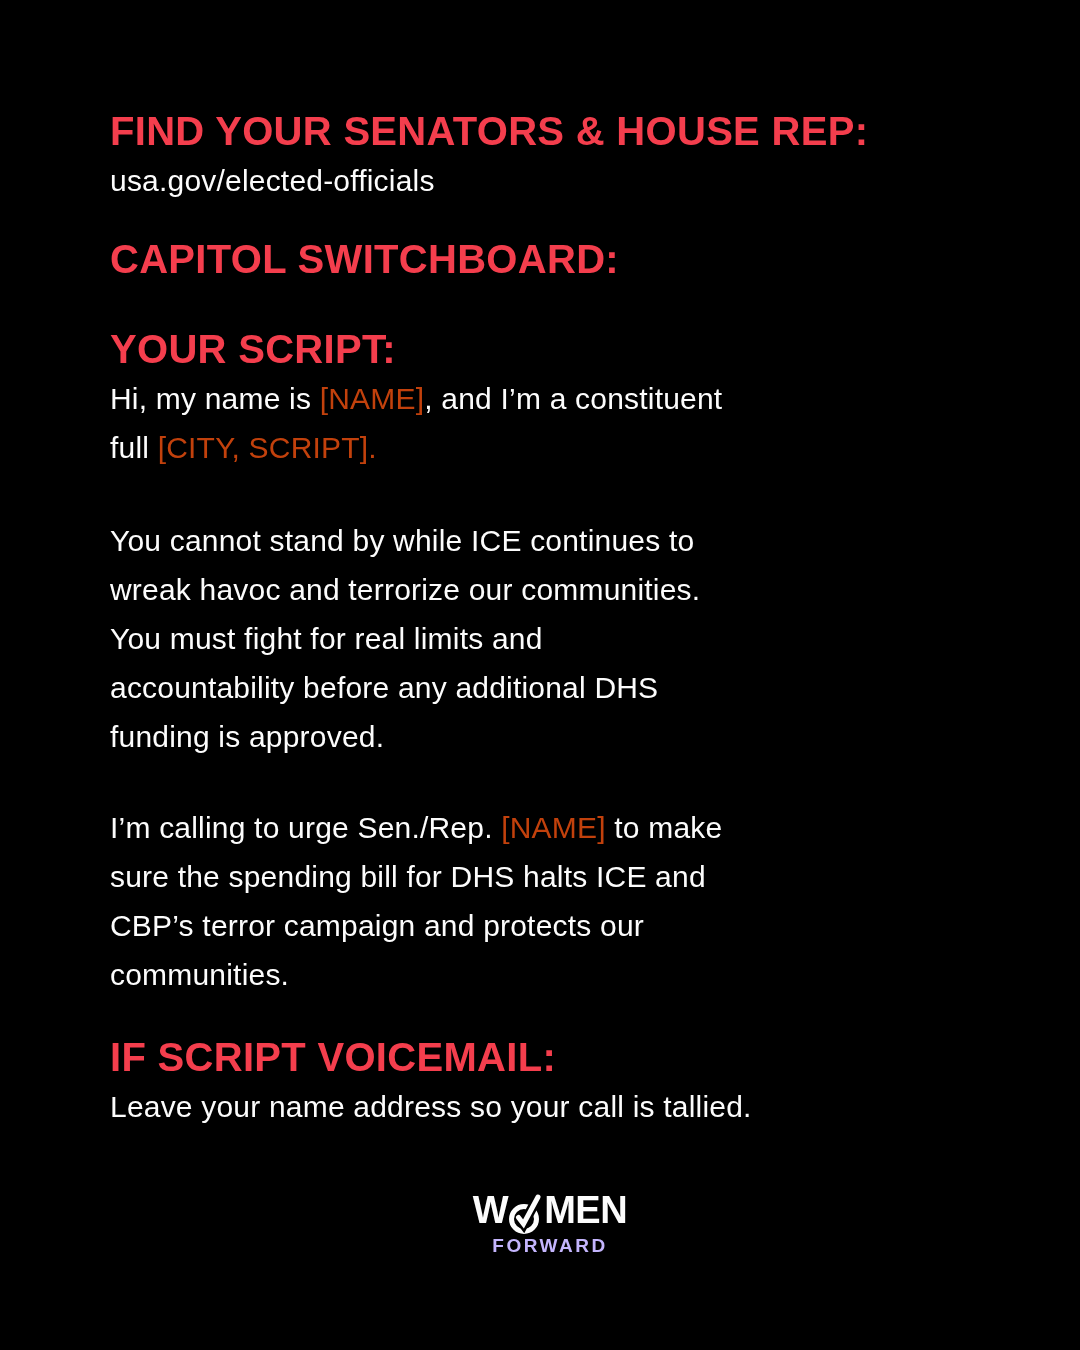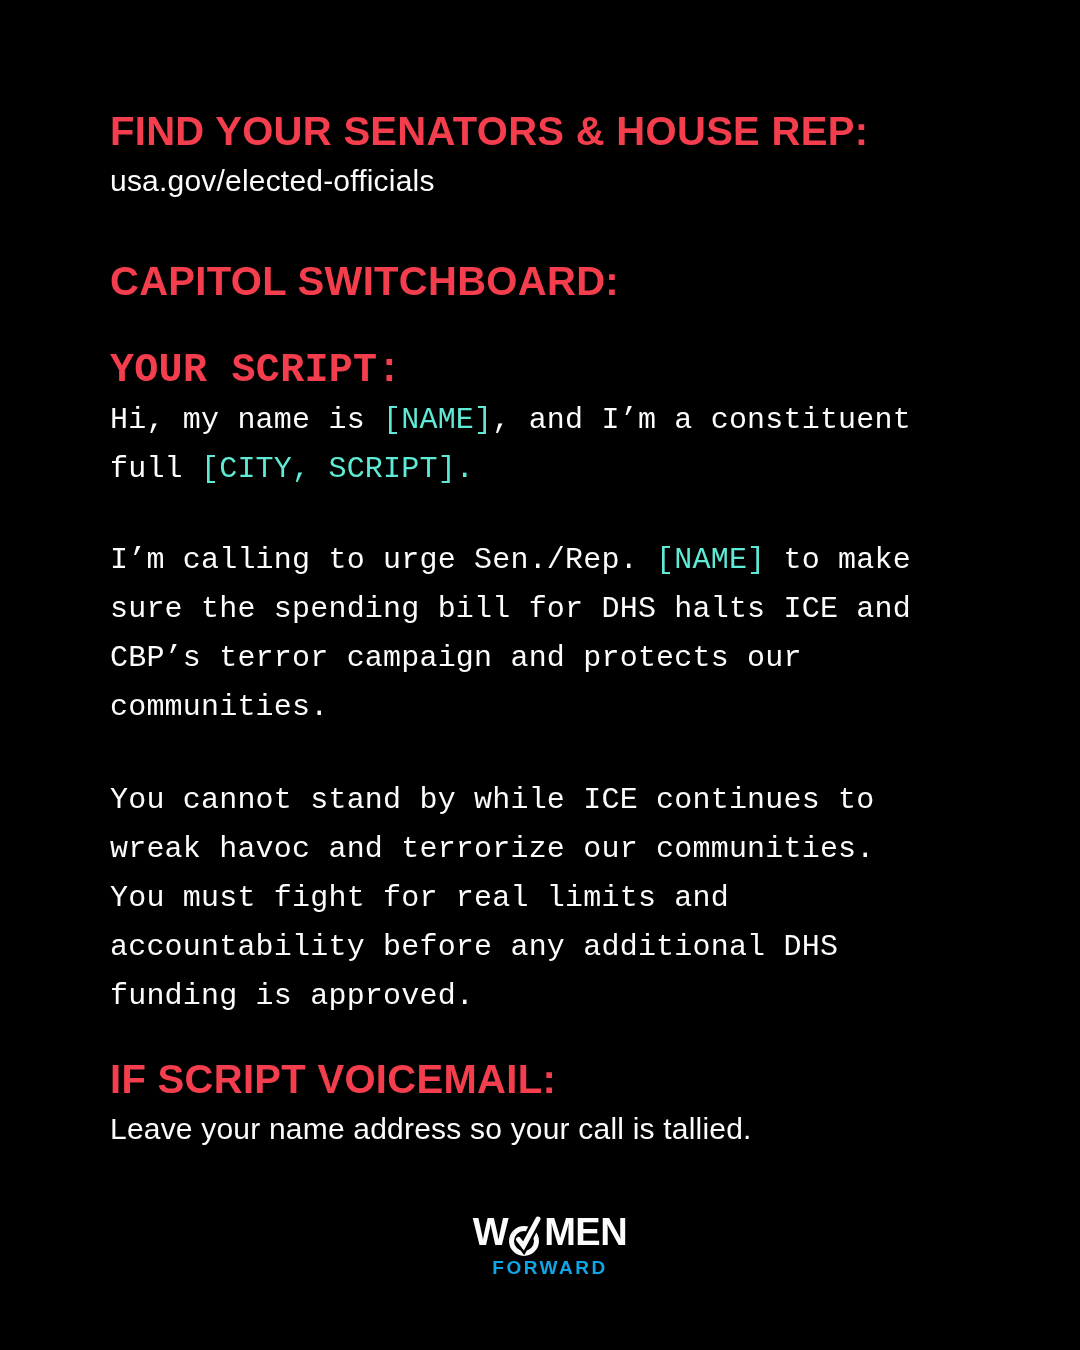--- a/index.html
+++ b/index.html
@@ -29,23 +29,23 @@
     color: #FCFCFC;
     font-size: 30px;
     font-weight: 400;
     line-height: 50px;
     letter-spacing: 0.2px;
     white-space: nowrap;
   }
   .para .bodyline {
     line-height: 49px;
   }
-  .yellow { color: #5eead4; }
-  .sec-switchboard { margin-top: 50px; }
-  .sec-script { margin-top: 40px; font-family: Liberation Mono, monospace; }
+  .yellow { color: #c2410c; }
+  .sec-switchboard { margin-top: 28px; }
+  .sec-script { margin-top: 40px; }
   .para-2 { margin-top: 42px; }
   .para-3 { margin-top: 44px; }
   .sec-voicemail { margin-top: 33px; }
   .logo {
     margin-top: 55px;
     display: flex;
     flex-direction: column;
     align-items: center;
   }
   .logo-top {
@@ -56,21 +56,21 @@
     font-weight: 700;
     letter-spacing: -0.5px;
     line-height: 38px;
   }
   .logo-top svg {
     display: block;
     margin: 0 1px;
     transform: translateY(3px);
   }
   .logo-bottom {
-    color: #0ea5e9;
+    color: #c4b5fd;
     font-size: 19px;
     font-weight: 700;
     letter-spacing: 2.5px;
     margin-top: 2px;
   }
 </style>
 </head>
 <body>
 
 <div class="poster">
@@ -85,33 +85,33 @@
   </div>
 
   <div class="sec-script">
     <div class="hd">YOUR SCRIPT:</div>
 
     <div class="para para-1">
       <div class="bodyline"><span>Hi, my name is </span><span class="yellow">[NAME]</span><span>, and I’m a constituent</span></div>
       <div class="bodyline"><span>full </span><span class="yellow">[CITY, SCRIPT].</span></div>
     </div>
 
-    <div class="para para-2">
-      <div class="bodyline"><span>I’m calling to urge Sen./Rep. </span><span class="yellow">[NAME]</span><span> to make</span></div>
-      <div class="bodyline">sure the spending bill for DHS halts ICE and</div>
-      <div class="bodyline">CBP’s terror campaign and protects our</div>
-      <div class="bodyline">communities.</div>
-    </div>
-
     <div class="para para-3">
       <div class="bodyline">You cannot stand by while ICE continues to</div>
       <div class="bodyline">wreak havoc and terrorize our communities.</div>
       <div class="bodyline">You must fight for real limits and</div>
       <div class="bodyline">accountability before any additional DHS</div>
       <div class="bodyline">funding is approved.</div>
+    </div>
+
+    <div class="para para-2">
+      <div class="bodyline"><span>I’m calling to urge Sen./Rep. </span><span class="yellow">[NAME]</span><span> to make</span></div>
+      <div class="bodyline">sure the spending bill for DHS halts ICE and</div>
+      <div class="bodyline">CBP’s terror campaign and protects our</div>
+      <div class="bodyline">communities.</div>
     </div>
   </div>
 
   <div class="sec-voicemail">
     <div class="hd">IF SCRIPT VOICEMAIL:</div>
     <div class="bodyline">Leave your name address so your call is tallied.</div>
   </div>
 
   <div class="logo">
     <div class="logo-top">

